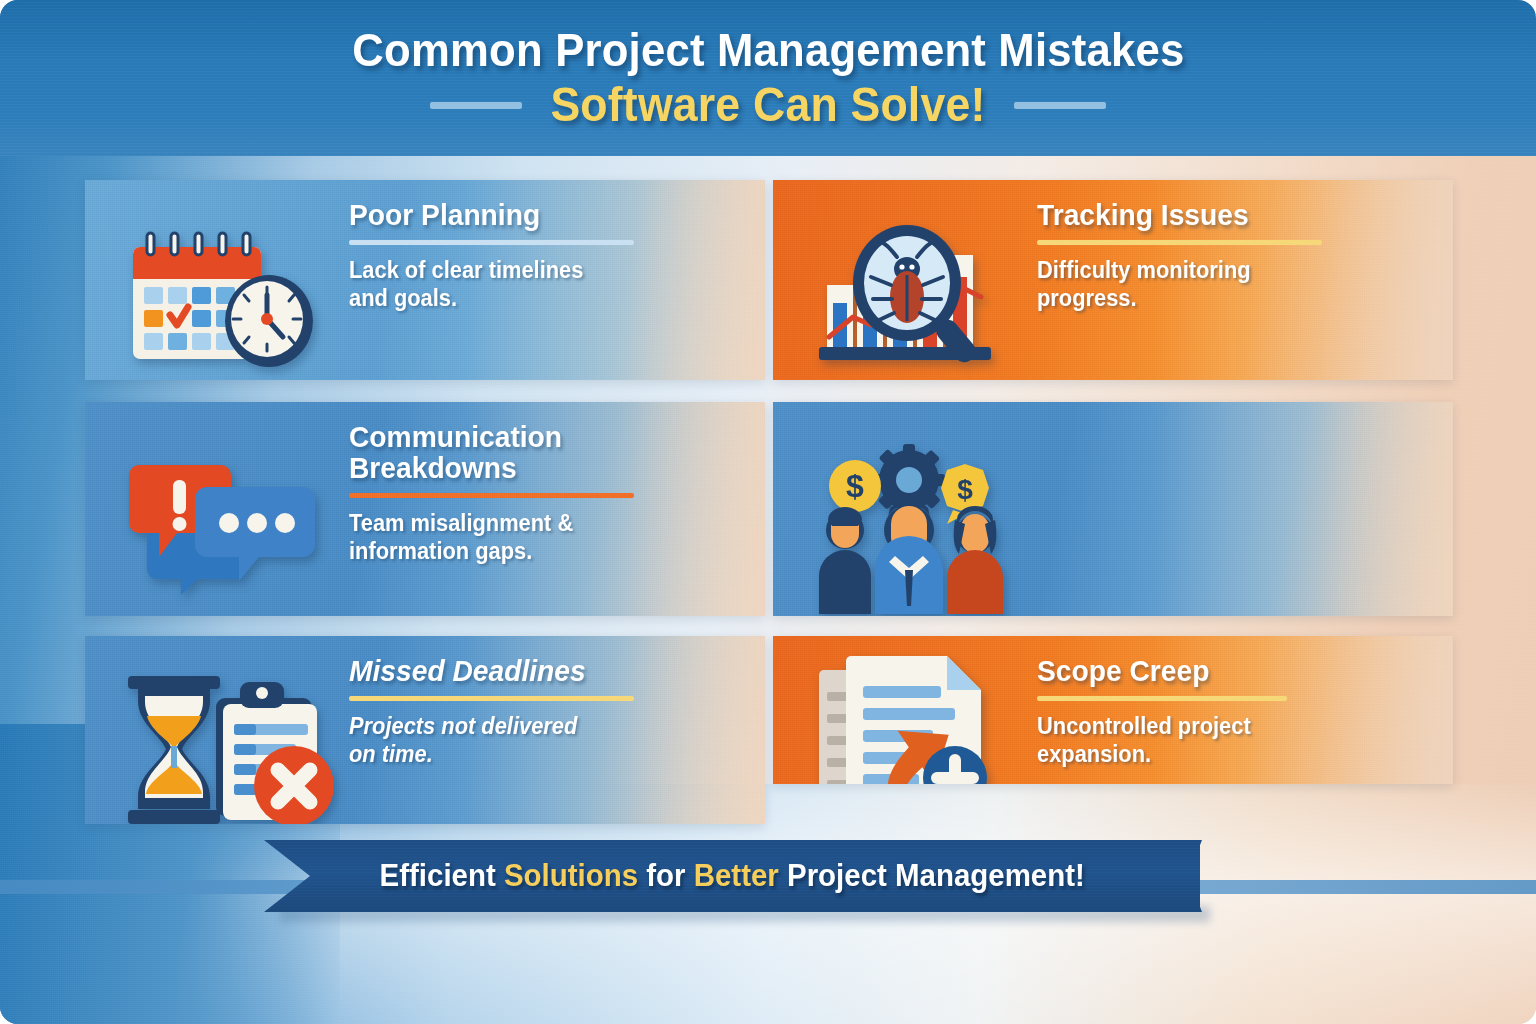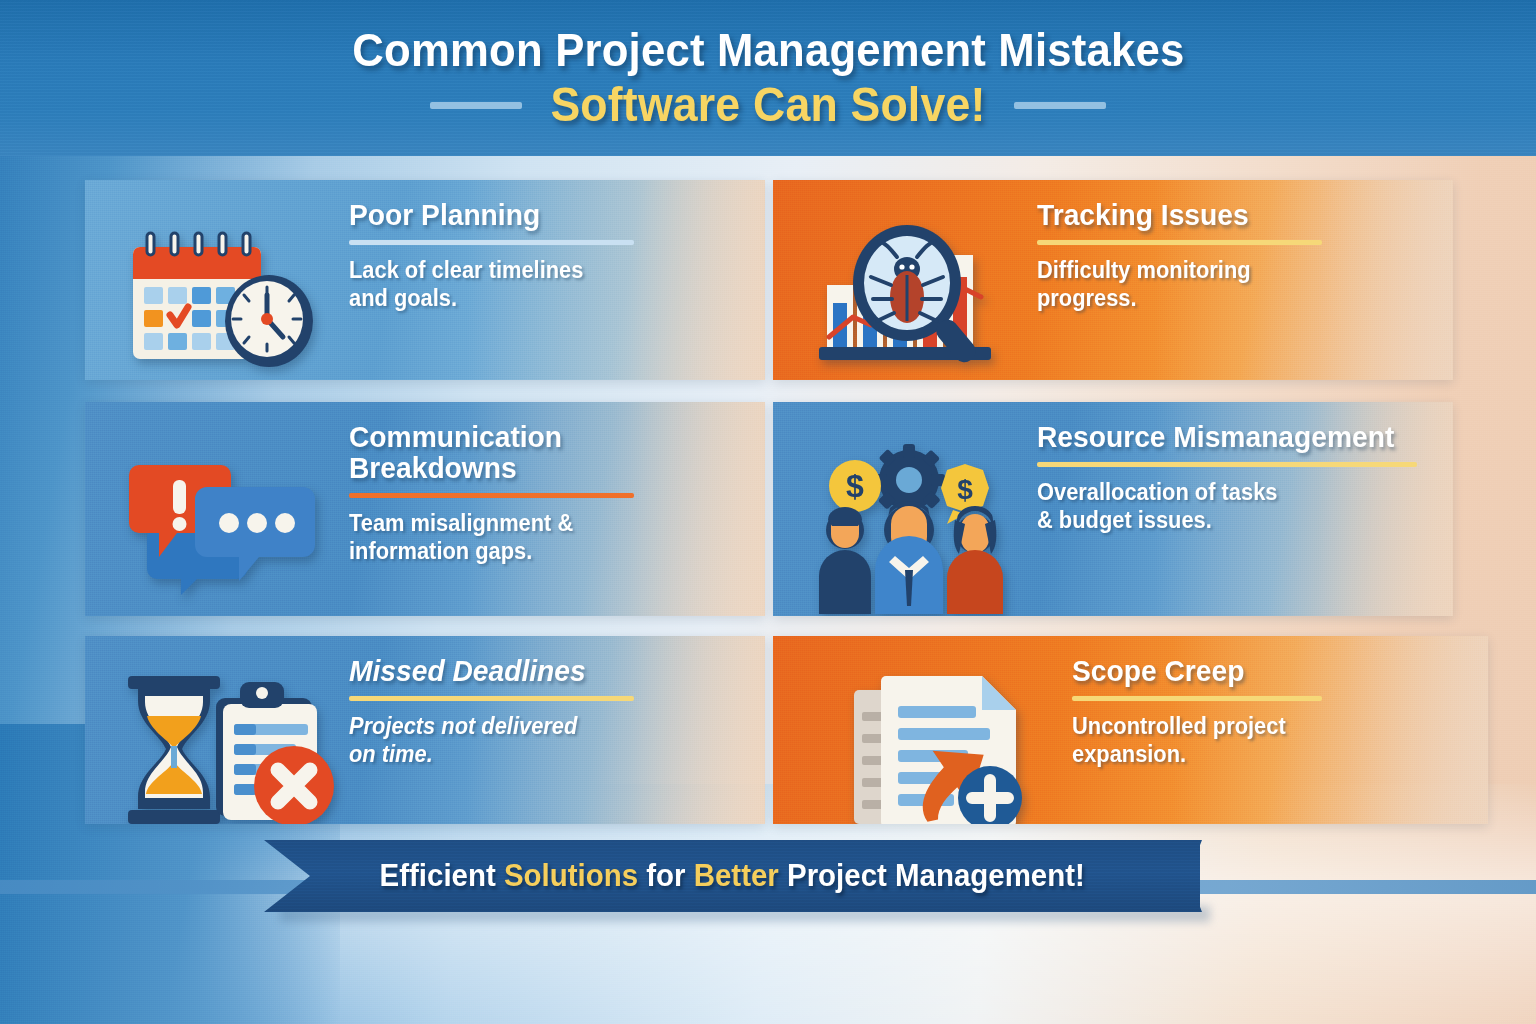--- a/index.html
+++ b/index.html
@@ -1,21 +1,21 @@
 <!DOCTYPE html>
 <html><head>
 <meta charset="utf-8">
 <style>
   html,body{margin:0;padding:0;}
   body{
     width:1536px;height:1024px;overflow:hidden;
     font-family:"Liberation Sans","DejaVu Sans",sans-serif;
     background:#ffffff;
   }
-  #stage{position:relative;width:1536px;height:1024px;overflow:hidden;}
+  #stage{position:relative;width:1536px;height:1024px;overflow:hidden;border-radius:18px;}
 
   
   .bg-base{
     position:absolute;inset:0;
     background:
       linear-gradient(100deg,
         #2e7ab8 0%, #4c93c8 8%, #a7cbe6 20%, #cfe3f2 32%,
         #e8eff6 48%, #f4ece6 62%, #f3ddcb 76%, #f0cfb6 88%, #eecdb4 100%);
   }
   .bg-bottom-wash{
@@ -65,21 +65,21 @@
   .grid{position:absolute;left:85px;top:180px;width:1368px;height:644px;}
   .card{
     position:absolute;width:680px;height:200px;overflow:hidden;
     box-shadow:0 3px 10px rgba(40,70,100,.14);
   }
   .card.c0{left:0;top:0;}
   .card.c1{left:688px;top:0;}
   .card.c2{left:0;top:222px;height:214px;}
   .card.c3{left:688px;top:222px;height:214px;}
   .card.c4{left:0;top:456px;height:188px;font-style:italic;}
-  .card.c5{left:688px;top:456px;height:188px;padding-left:35px;}
+  .card.c5{left:688px;top:456px;height:148px;}
 
   .card .tint{position:absolute;inset:0;}
   .card.blue .tint{background:linear-gradient(100deg,#6aa9d6 0%,#5d9fd0 45%,#86bcdf 78%,rgba(236,215,196,.55) 100%);}
   .card.blue2 .tint{background:linear-gradient(100deg,#4f8fc6 0%,#4a8cc4 42%,#74aed8 74%,rgba(236,215,196,.5) 100%);}
   .card.orange .tint{background:linear-gradient(100deg,#e8671f 0%,#ef7b22 40%,#f59d3a 70%,rgba(240,205,180,.5) 100%);}
   .card .fade{
     position:absolute;right:0;top:0;bottom:0;width:44%;
     background:linear-gradient(90deg, rgba(238,213,190,0) 0%, rgba(238,213,190,.35) 55%, rgba(238,213,190,.9) 100%);
   }
   .card .grain{
@@ -352,26 +352,20 @@
             <g>
               <circle cx="112" cy="86" r="25" fill="#22426b"></circle>
               <path d="M94 80 a18 18 0 0 1 36 0 v13 a18 18 0 0 1 -36 0 Z" fill="#f3a659"></path>
               <path d="M90 78 a22 17 0 0 1 44 0 l-3 -14 a22 14 0 0 0 -38 0 Z" fill="#22426b"></path>
               <path d="M78 170 v-44 a34 34 0 0 1 68 0 v44 Z" fill="#3f85cb"></path>
               <path d="M98 112 l14 12 l14 -12 l6 6 l-20 18 l-20 -18 Z" fill="#f7f4ec"></path>
               <path d="M108 126 h8 l-2 36 h-4 Z" fill="#22426b"></path>
             </g>
           </svg>
         </div>
-        <div class="txt">
-          <div class="card-title">Resource Mismanagement</div>
-          <div class="card-rule" style="background:#f6d878;width:380px"></div>
-          <div class="card-desc">Overallocation of tasks
-&amp; budget issues.</div>
-        </div>
       </div>
     </div>
 
     <div class="card c4 blue2">
       <div class="tint"></div>
       <div class="fade"></div>
       <div class="grain"></div>
       <div class="card-body">
         <div class="icon-wrap">
           <svg width="225" height="160" viewBox="0 0 225 160">

